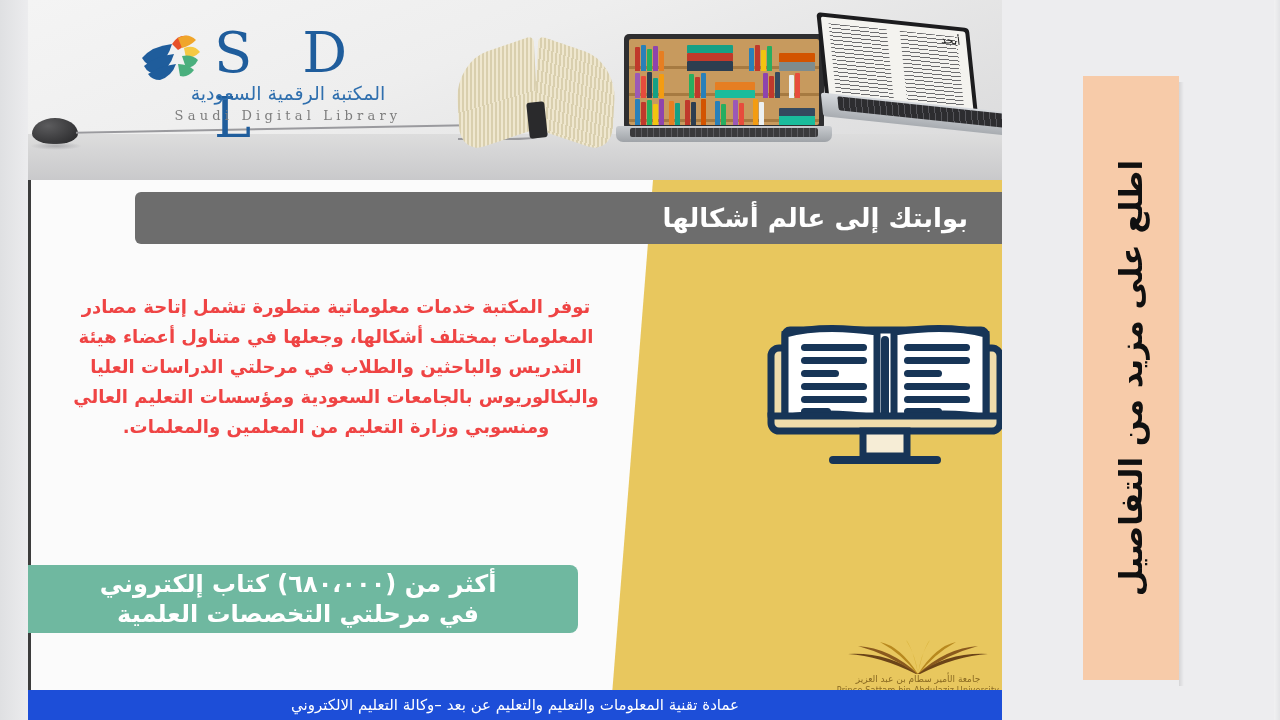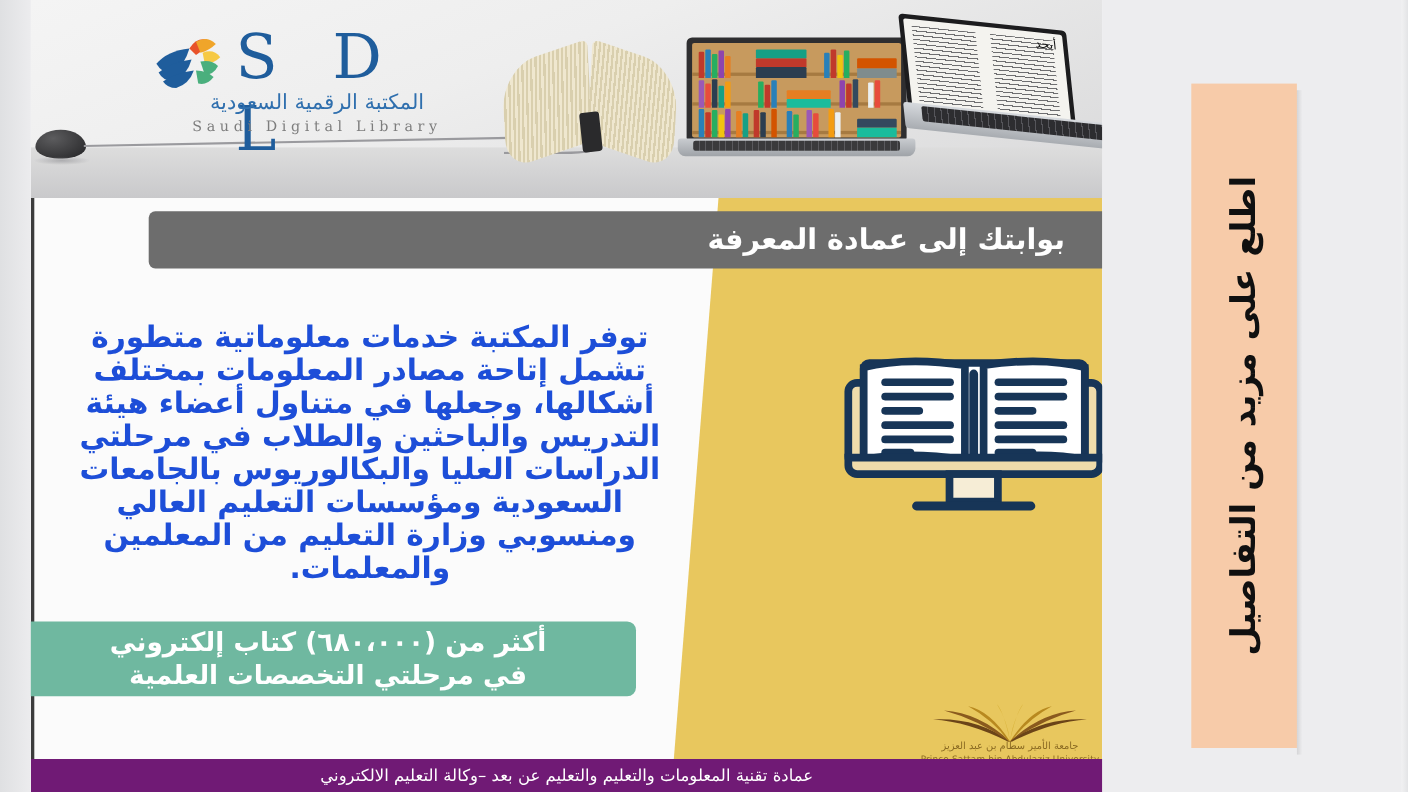--- a/index.html
+++ b/index.html
@@ -100,21 +100,21 @@
 
   
   .banner{position:absolute;left:107px;top:192px;width:867px;height:52px;
     background:#6d6d6d;border-radius:6px 0 0 6px;
     display:flex;align-items:center;justify-content:flex-start;
     padding-right:34px;box-sizing:border-box;}
   .banner span{color:#ffffff;font-size:26px;font-weight:700;letter-spacing:.5px;}
 
   
   .body-copy{position:absolute;left:18px;top:292px;width:580px;
-    text-align:center;color:#1d4ed8;font-size:27px;font-weight:700;
+    text-align:center;color:#ef4444;font-size:18px;font-weight:700;
     line-height:30px;letter-spacing:.2px;}
 
   
   .greenbox{position:absolute;left:-10px;top:565px;width:560px;height:68px;
     background:#6fb8a0;border-radius:8px;
     display:flex;flex-direction:column;align-items:center;justify-content:center;}
   .greenbox .l1,.greenbox .l2{color:#ffffff;font-size:24px;font-weight:700;line-height:30px;}
 
   
   .monitor{position:absolute;left:735px;top:318px;width:245px;height:175px;}
@@ -122,21 +122,21 @@
   
   .uni{position:absolute;left:790px;top:640px;width:200px;height:62px;}
   .uni-ar{position:absolute;left:0;top:34px;width:200px;text-align:center;
     font-size:9px;color:#8a6a22;font-weight:400;letter-spacing:.3px;}
   .uni-en{position:absolute;left:0;top:46px;width:200px;text-align:center;
     font-size:8px;color:#8a6a22;letter-spacing:.2px;direction:ltr;
     font-family:"DejaVu Sans","Liberation Sans",sans-serif;}
 
   
   .footer{position:absolute;left:0;top:690px;width:974px;height:30px;
-    background:#701a75;display:flex;align-items:center;justify-content:center;}
+    background:#1d4ed8;display:flex;align-items:center;justify-content:center;}
   .footer span{color:#ffffff;font-size:15px;letter-spacing:.2px;}
 
   
   .peach{position:absolute;left:1083px;top:76px;width:96px;height:604px;
     background:#f7cba9;overflow:hidden;}
   .peach-txt{position:absolute;left:50%;top:50%;
     transform:translate(-50%,-50%) rotate(-90deg);
     white-space:nowrap;color:#101010;font-size:31px;font-weight:700;
     letter-spacing:1px;}
   .peach-shadow{position:absolute;left:1179px;top:82px;width:5px;height:604px;
@@ -252,21 +252,21 @@
         </svg>
         <div class="sdl-letters">S D L</div>
         <div class="sdl-ar">المكتبة الرقمية السعودية</div>
         <div class="sdl-en">Saudi Digital Library</div>
       </div>
     </div>
 
     <div class="wedge"></div>
 
     <div class="banner">
-      <span>بوابتك إلى عمادة المعرفة</span>
+      <span>بوابتك إلى عالم أشكالها</span>
     </div>
 
     <div class="body-copy">توفر المكتبة خدمات معلوماتية متطورة تشمل إتاحة مصادر المعلومات بمختلف أشكالها، وجعلها في متناول أعضاء هيئة التدريس والباحثين والطلاب في مرحلتي الدراسات العليا والبكالوريوس بالجامعات السعودية ومؤسسات التعليم العالي ومنسوبي وزارة التعليم من المعلمين والمعلمات.</div>
 
     <div class="greenbox">
       <div class="l1">أكثر من (٦٨٠،٠٠٠)  كتاب إلكتروني</div>
       <div class="l2">في مرحلتي التخصصات العلمية</div>
     </div>
 
     <svg class="monitor" viewBox="0 0 245 175">

